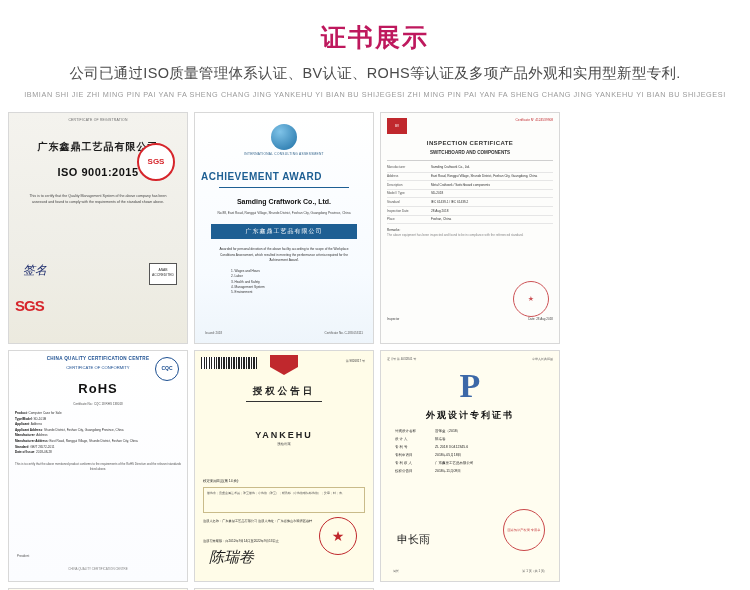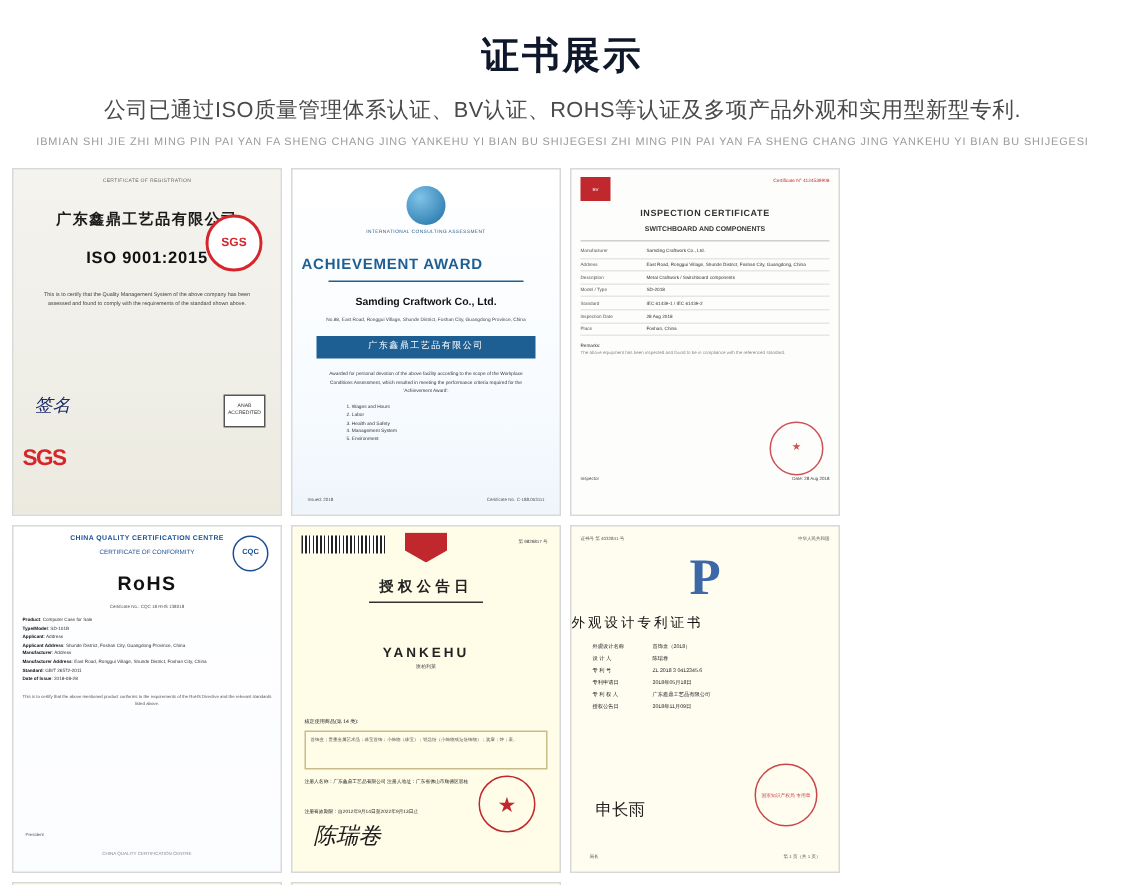--- a/index.html
+++ b/index.html
@@ -20,21 +20,21 @@
     position: relative;
     background: #fff;
   }
   .header {
     text-align: center;
     padding-top: 22px;
   }
   .header .title {
     font-size: 25px;
     font-weight: bold;
-    color: #0f172a;
+    color: #be185d;
     letter-spacing: 2px;
     line-height: 1.2;
   }
   .header .subtitle {
     font-size: 14.5px;
     color: #4a4a4a;
     margin-top: 12px;
     letter-spacing: 0.3px;
   }
   .header .pinyin {
@@ -275,22 +275,22 @@
     position:absolute; top:0; left:0; right:0; height:16px;
     display:flex; align-items:center; justify-content:space-between;
     padding: 0 6px; box-sizing:border-box; font-size:3px; color:#555;
   }
   .cp .bigP {
     position:absolute; top:16px; left:50%; transform:translateX(-50%);
     font-size:34px; font-weight:bold; color:#1b4f9c; opacity:.85;
     font-family:"Liberation Serif", serif;
   }
   .cp .ptitle {
-    position:absolute; top:58px; left:0; right:0; text-align:left;
-    font-size:9px; font-weight:normal; letter-spacing:2px; color:#111;
+    position:absolute; top:58px; left:0; right:0; text-align:center;
+    font-size:9px; font-weight:bold; letter-spacing:2px; color:#111;
   }
   .cp .pfields { position:absolute; top:76px; left:14px; right:14px; font-size:3.5px; line-height:2.3; color:#222;}
   .cp .pfields .r { display:flex;}
   .cp .pfields .k { width:40px;}
   .cp .pstamp {
     position:absolute; right:14px; bottom:30px; width:40px; height:40px; border-radius:50%;
     border:1.6px solid #c0282d; color:#c0282d; font-size:3.2px;
     display:flex; align-items:center; justify-content:center; text-align:center; opacity:.85;
   }
   .cp .psign { position:absolute; left:16px; bottom:34px; font-size:11px; font-family:"Liberation Serif",serif;}

